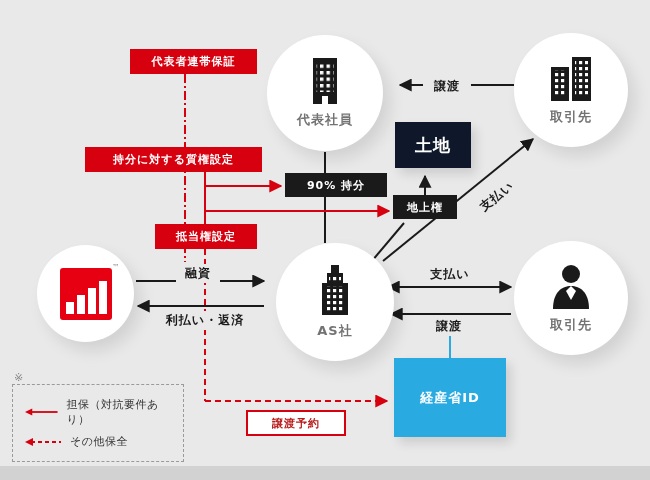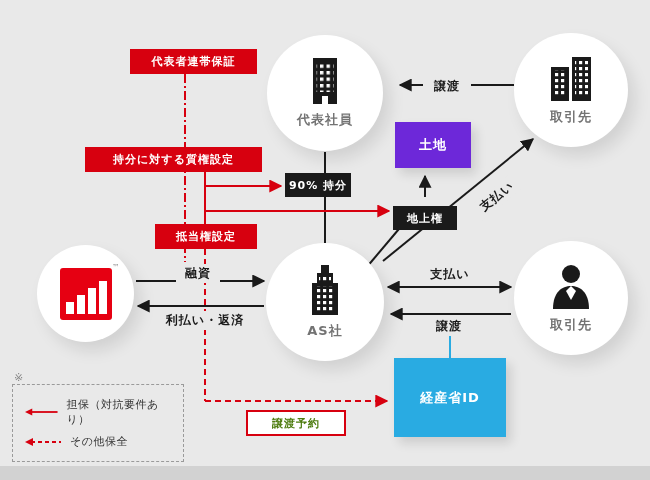--- a/index.html
+++ b/index.html
@@ -15,24 +15,24 @@
 
   .node { position:absolute; background:#ffffff; border-radius:50%;
           display:flex; flex-direction:column; align-items:center; justify-content:center;
           gap:7px; box-shadow:7px 9px 16px rgba(0,0,0,0.10); }
   .node-label { font-size:13px; font-weight:bold; color:#737373; letter-spacing:1px; }
 
   .tagbox { position:absolute; display:flex; align-items:center; justify-content:center;
             font-weight:bold; color:#ffffff; font-size:11px; letter-spacing:1px; }
   .red   { background:#d7000f; }
   .black { background:#1a1a1a; }
-  .tan   { background:#6d28d9; font-size:13px; box-shadow:5px 6px 10px rgba(0,0,0,0.12);font-family:Liberation Mono, monospace; }
+  .tan   { background:#0f172a; font-size:17px; box-shadow:5px 6px 10px rgba(0,0,0,0.12);font-family:Liberation Mono, monospace; }
   .blue-box { background:#29abe2; flex-direction:column; line-height:1.8; font-size:13px;
               box-shadow:5px 6px 10px rgba(0,0,0,0.12); }
-  .outline-red { background:#ffffff; border:2px solid #d7000f; color:#4d7c0f; }
+  .outline-red { background:#ffffff; border:2px solid #d7000f; color:#b91c1c; }
 
   .edge-label { position:absolute; font-size:12px; font-weight:bold; color:#1a1a1a;
                 letter-spacing:1px; text-align:center; }
   .masked { background:#e9e9e9; padding:1px 3px; }
 
   .legend { position:absolute; border:1px dashed #9a9a9a; display:flex; flex-direction:column;
             justify-content:space-around; padding:8px 12px; }
   .legend-row { display:flex; align-items:center; gap:9px; }
   .legend-label { font-size:11px; color:#333333; letter-spacing:0.5px; }
   .note-mark { position:absolute; font-size:11px; color:#8a8a8a; }
@@ -78,23 +78,23 @@
   <div class="edge-label masked" style="left:423px; top:77px; width:48px;">譲渡</div>
   <div class="edge-label masked" style="left:470px; top:187px; width:54px; transform:rotate(-39deg);">支払い</div>
   <div class="edge-label" style="left:422px; top:266px; width:56px;">支払い</div>
   <div class="edge-label masked" style="left:424px; top:317px; width:50px;">譲渡</div>
   <div class="edge-label masked" style="left:176px; top:264px; width:44px;">融資</div>
   <div class="edge-label masked" style="left:156px; top:311px; width:98px;">利払い・返済</div>
 
   <div class="tagbox red" style="left:130px; top:49px; width:127px; height:25px;">代表者連帯保証</div>
   <div class="tagbox red" style="left:85px; top:147px; width:177px; height:25px;">持分に対する質権設定</div>
   <div class="tagbox red" style="left:155px; top:224px; width:102px; height:25px;">抵当権設定</div>
-  <div class="tagbox black" style="left:285px; top:173px; width:66px; height:24px;">90% 持分</div>
+  <div class="tagbox black" style="left:285px; top:173px; width:102px; height:24px;">90% 持分</div>
   <div class="tagbox tan" style="left:395px; top:122px; width:76px; height:46px;">土地</div>
-  <div class="tagbox black" style="left:393px; top:206px; width:64px; height:24px;">地上権</div>
+  <div class="tagbox black" style="left:393px; top:195px; width:64px; height:24px;">地上権</div>
   <div class="tagbox outline-red" style="left:246px; top:410px; width:100px; height:26px;">譲渡予約</div>
   <div class="tagbox blue-box" style="left:394px; top:358px; width:112px; height:79px;">
     <span>経産省ID</span>
   </div>
 
   <div class="node" style="left:267px; top:35px; width:116px; height:116px;">
     <svg width="36" height="46" viewBox="0 0 36 46">
       <defs>
           <pattern id="winA" width="6.5" height="6.5" patternUnits="userSpaceOnUse">
             <rect width="3.4" height="3.4" fill="#ffffff"></rect>
@@ -126,21 +126,21 @@
     <svg width="52" height="52" viewBox="0 0 52 52">
       <rect width="52" height="52" rx="3" fill="#e60012"></rect>
       <rect x="6" y="34" width="8" height="12" fill="#ffffff"></rect>
       <rect x="17" y="27" width="8" height="19" fill="#ffffff"></rect>
       <rect x="28" y="20" width="8" height="26" fill="#ffffff"></rect>
       <rect x="39" y="13" width="8" height="33" fill="#ffffff"></rect>
     </svg>
   </div>
   <span class="tm" style="left:112px; top:263px;">™</span>
 
-  <div class="node" style="left:266px; top:243px; width:118px; height:118px;">
+  <div class="node" style="left:276px; top:243px; width:118px; height:118px;">
     <svg width="40" height="50" viewBox="0 0 40 50">
       <defs>
           <pattern id="winC" width="6" height="6" patternUnits="userSpaceOnUse">
             <rect width="3.2" height="3.2" fill="#ffffff"></rect>
           </pattern>
         </defs>
       <rect x="16" y="0" width="8" height="9" fill="#1a1a1a"></rect>
       <rect x="12" y="8" width="16" height="11" fill="#1a1a1a"></rect>
       <rect x="7" y="18" width="26" height="32" fill="#1a1a1a"></rect>
       <rect x="10.5" y="21" width="19" height="25" fill="url(#winC)"></rect>

